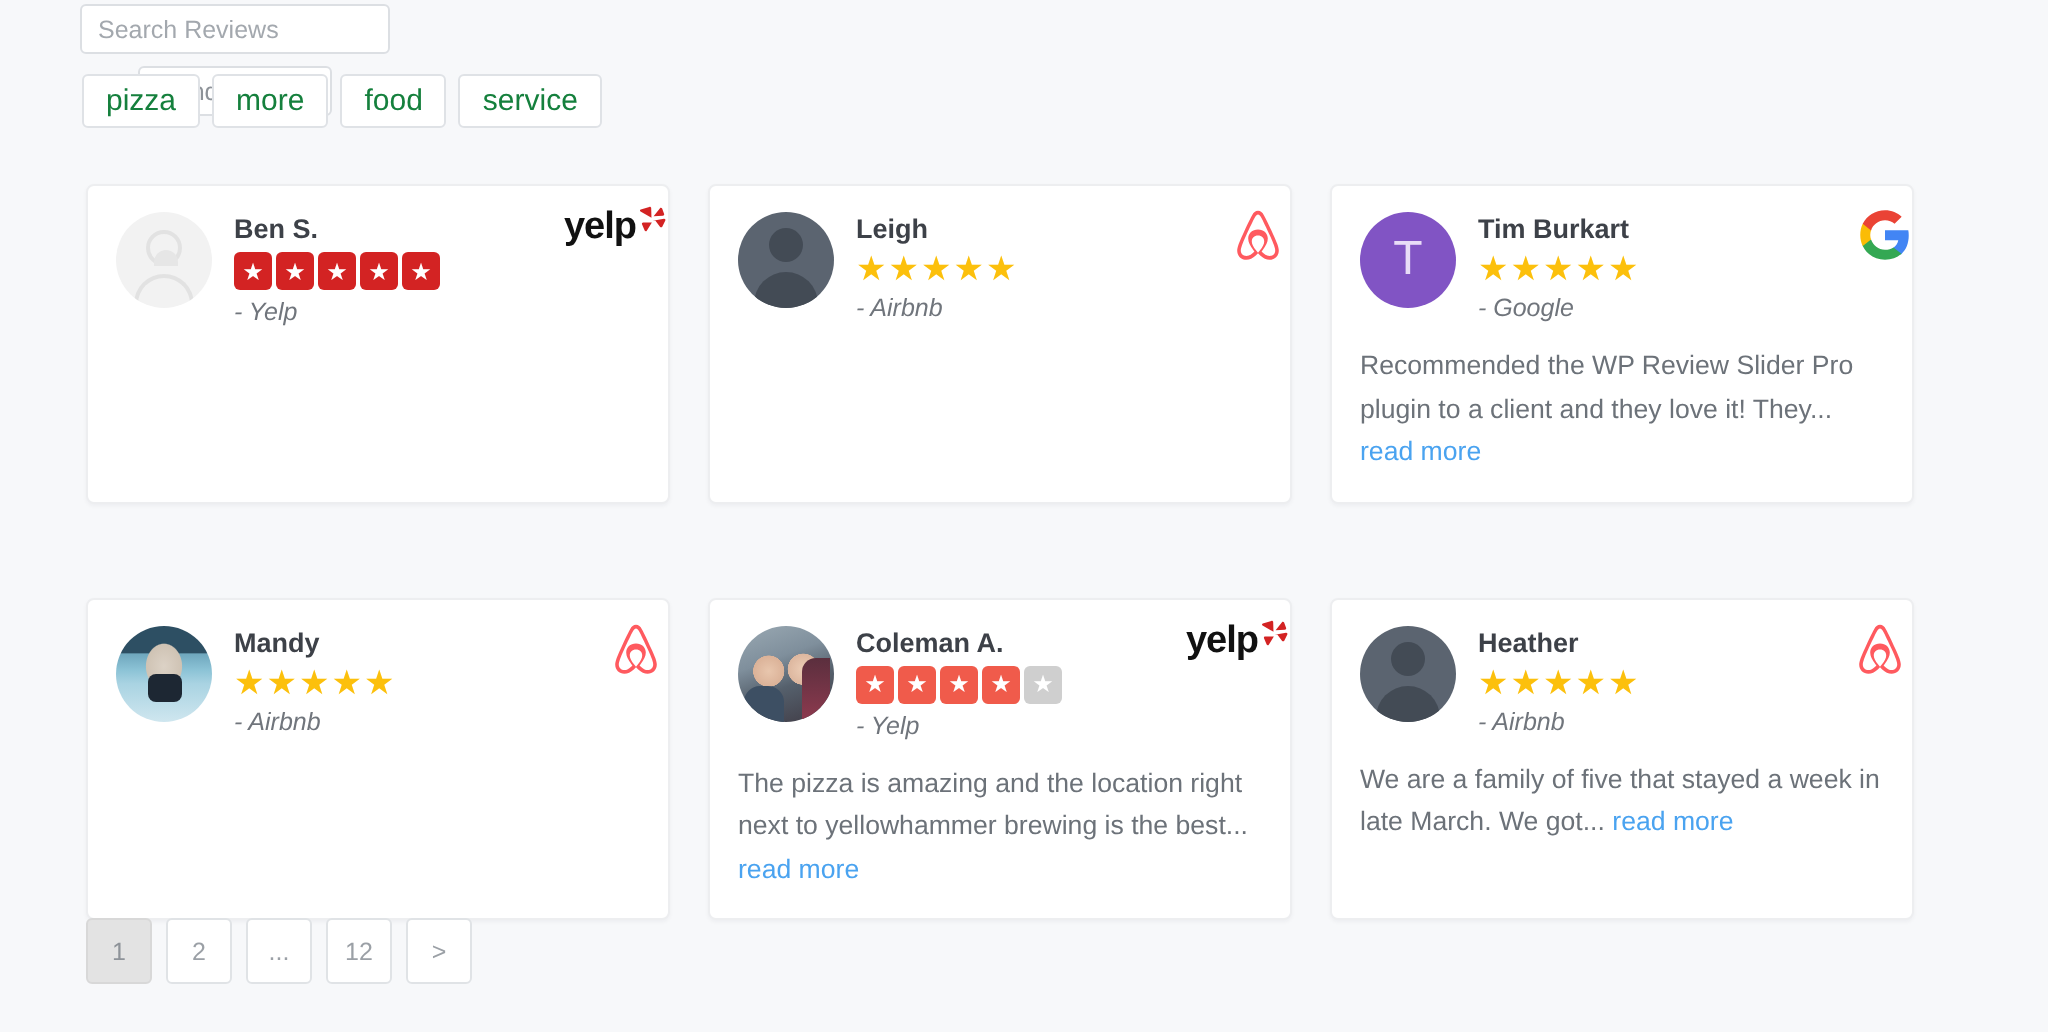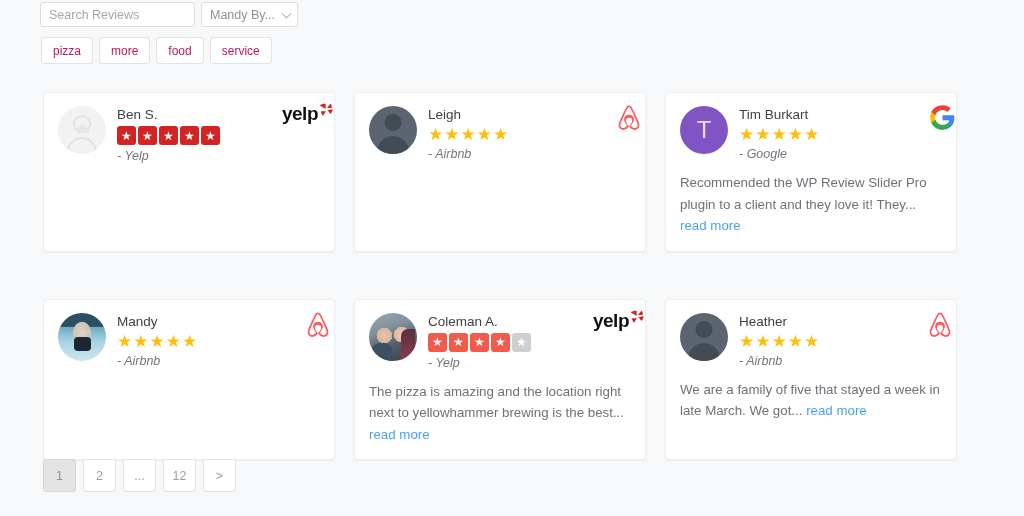--- a/index.html
+++ b/index.html
@@ -7,21 +7,21 @@
   html, body {
     margin: 0; padding: 0;
     width: 1024px; height: 516px;
     background: #f7f8fa;
     font-family: "Liberation Sans", "DejaVu Sans", sans-serif;
     overflow: hidden;
   }
   .page { position: relative; width: 1024px; height: 516px; background: #f7f8fa; }
 
   
-  .toolbar { position: absolute; left: 40px; top: 2px; display: flex; gap: 6px; align-items: center; }
+  .toolbar { position: absolute; left: 40px; top: 2px; display: flex; gap: 6px; align-items: center; flex-direction: column; }
   .search-input {
     width: 155px; height: 25px;
     border: 1px solid #dcdfe3; border-radius: 3px;
     background: #fff; color: #9aa0a6;
     font-size: 12.5px; font-family: inherit;
     padding: 0 8px; outline: none;
   }
   .search-input::placeholder { color: #a3a8ae; }
   .sort-select {
     position: relative; height: 25px; min-width: 75px;
@@ -37,22 +37,22 @@
     width: 7px; height: 7px;
     border-right: 1.3px solid #a9aeb4; border-bottom: 1.3px solid #a9aeb4;
     transform: translateY(-70%) rotate(45deg);
   }
 
   
   .chips { position: absolute; left: 41px; top: 37px; display: flex; gap: 6px; }
   .chip {
     height: 27px; min-width: 38px;
     border: 1px solid #dfe2e6; border-radius: 3px;
-    background: #fff; color: #be185d;
-    font-size: 12px;
+    background: #fff; color: #15803d;
+    font-size: 15px;
     display: flex; align-items: center; justify-content: center;
     padding: 0 11px; cursor: pointer; user-select: none;
   }
 
   
   .grid {
     position: absolute; left: 43px; top: 92px;
     width: 916px;
     display: grid;
     grid-template-columns: repeat(3, 292px);
@@ -117,21 +117,21 @@
     content:""; position:absolute; right:2px; top:16px; width:14px; height:32px;
     background: linear-gradient(#5b2f3e, #8e3a4f); border-radius: 7px 0 0 0;
   }
   .photo-coleman:before{
     content:""; position:absolute; left:3px; bottom:0; width:20px; height:18px;
     background:#3d4f63; border-radius: 8px 8px 0 0; z-index:1;
   }
 
   
   .meta { padding-top: 1px; }
-  .rev-name { font-size: 13.5px; font-weight: normal; color: #3d4148; line-height: 16px; }
+  .rev-name { font-size: 13.5px; font-weight: bold; color: #3d4148; line-height: 16px; }
   .stars { margin-top: 3px; display: flex; gap: 1px; line-height: 0; }
   .star { font-size: 17px; line-height: 17px; letter-spacing: 0; }
   .star.gold  { color: #fcc00c; }
   
   .stars.yelp { gap: 2px; }
   .ystar {
     width: 19px; height: 19px; border-radius: 3px;
     display:flex; align-items:center; justify-content:center;
     color:#fff; font-size: 12px; line-height:12px;
   }

